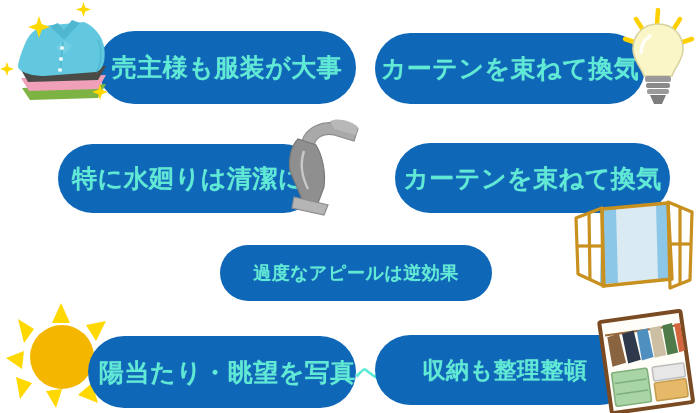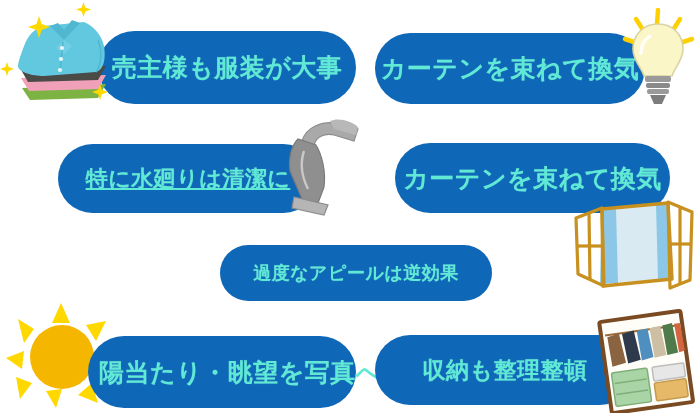--- a/index.html
+++ b/index.html
@@ -190,21 +190,21 @@
 
   <div class="pill" style="left:98px;top:31px;width:258px;height:73px;">
     <span class="label" style="font-size:25px;">売主様も服装が大事</span>
   </div>
 
   <div class="pill" style="left:375px;top:33px;width:270px;height:71px;">
     <span class="label" style="font-size:25px;">カーテンを束ねて換気</span>
   </div>
 
   <div class="pill" style="left:58px;top:144px;width:260px;height:69px;">
-    <span class="label" style="font-size:22px;text-decoration:underline;">特に水廻りは清潔に</span>
+    <span class="label" style="font-size:25px;">特に水廻りは清潔に</span>
   </div>
 
   <div class="pill" style="left:395px;top:143px;width:275px;height:70px;">
     <span class="label" style="font-size:25px;">カーテンを束ねて換気</span>
   </div>
 
   <div class="pill" style="left:220px;top:245px;width:272px;height:56px;">
     <span class="label" style="font-size:18px;">過度なアピールは逆効果</span>
   </div>
 

